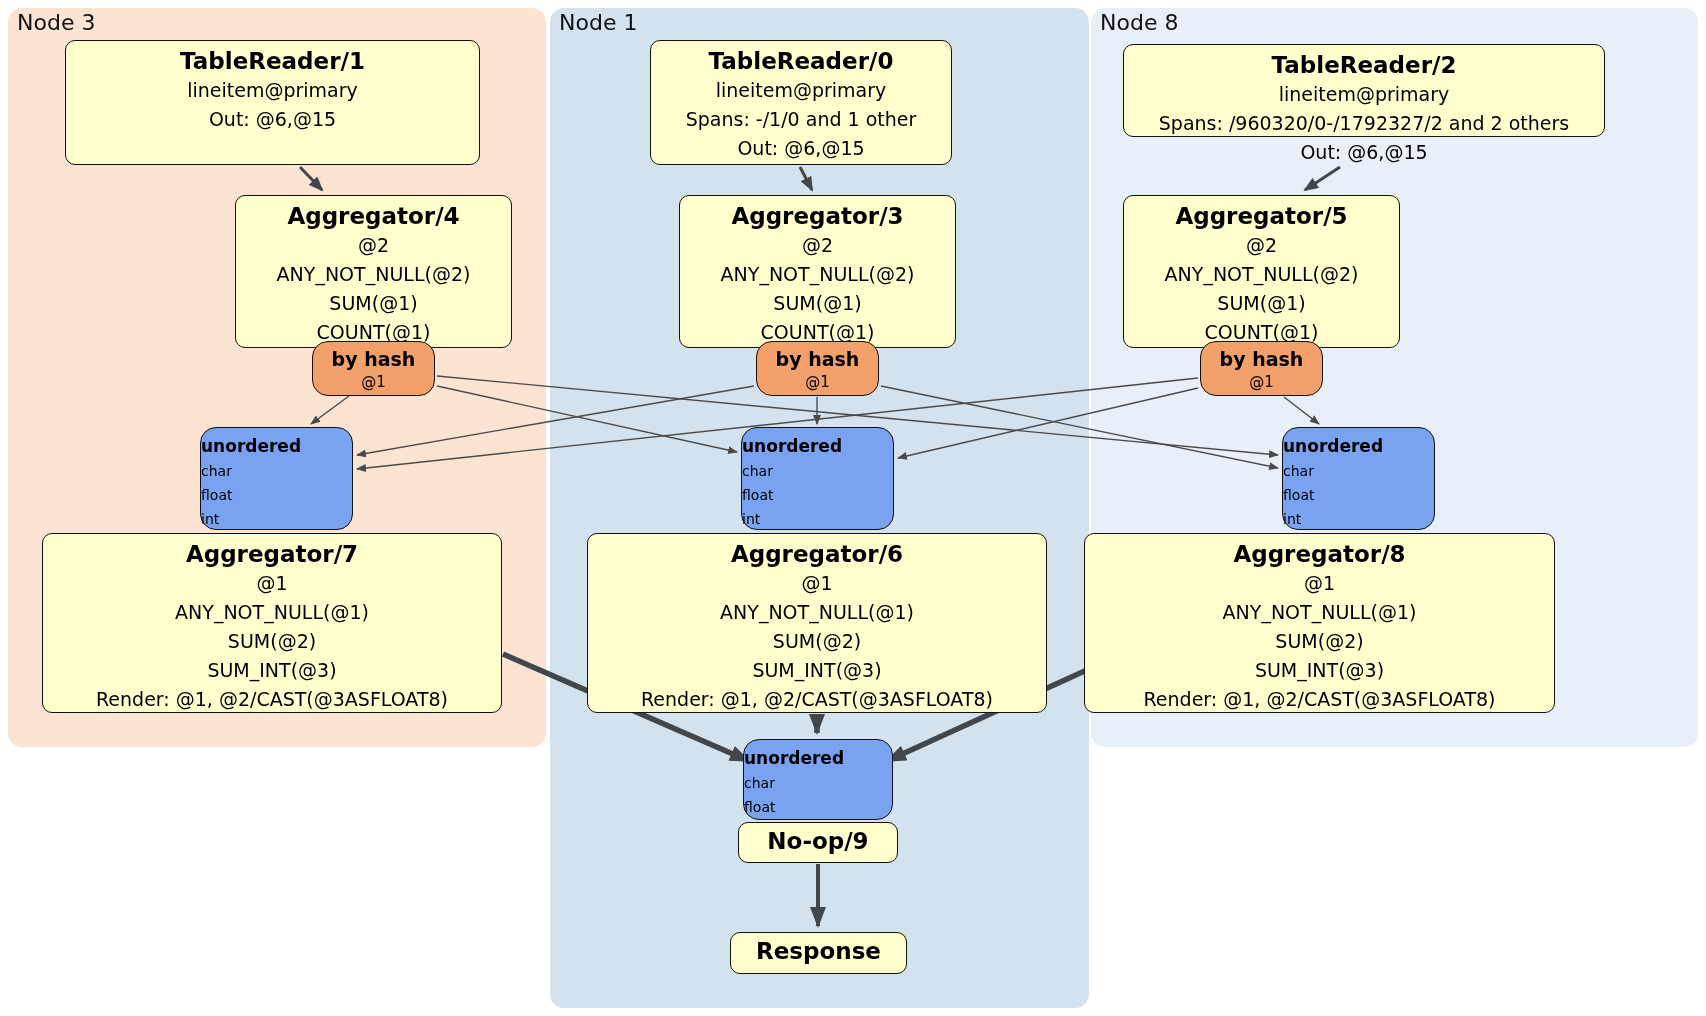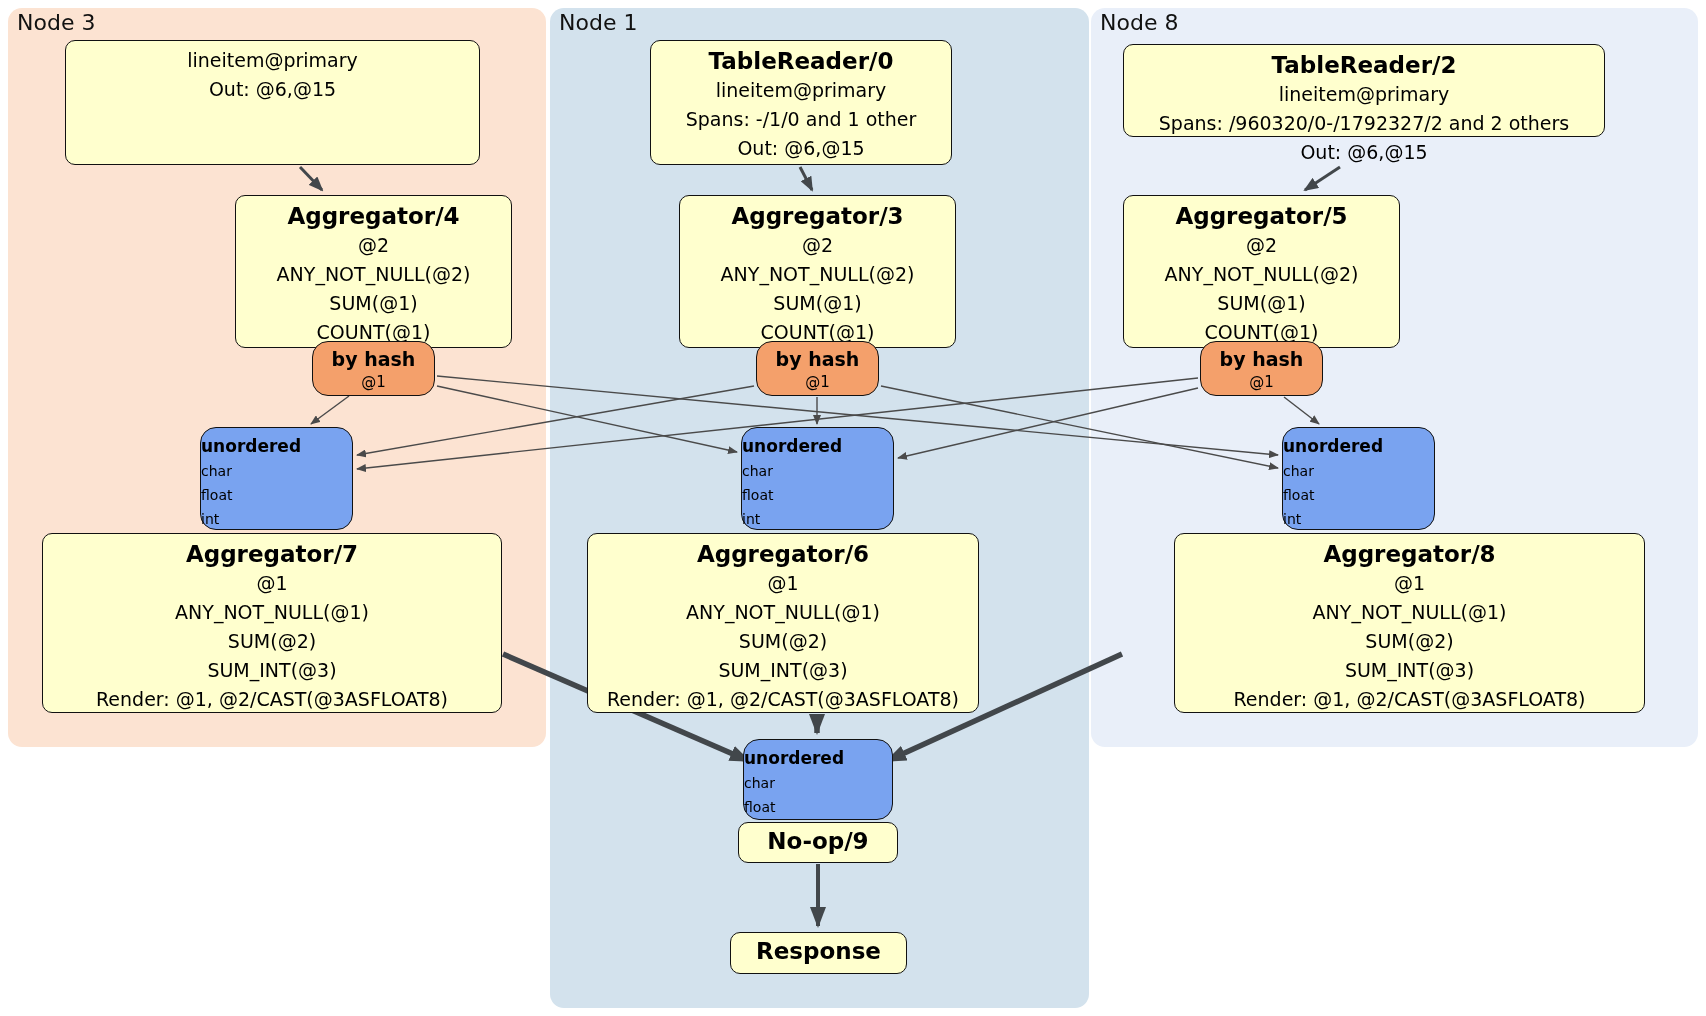--- a/index.html
+++ b/index.html
@@ -71,20 +71,21 @@
     <line x1="1284" y1="397" x2="1319" y2="424" stroke="#4a4a4a" stroke-width="1.4" marker-end="url(#arr-s)"></line>
 
     <line x1="503" y1="654" x2="749" y2="761" stroke="#42474b" stroke-width="5.5" marker-end="url(#arr-l)"></line>
     <line x1="817" y1="714" x2="817" y2="733" stroke="#42474b" stroke-width="5.5" marker-end="url(#arr-l)"></line>
     <line x1="1122" y1="654" x2="887" y2="761" stroke="#42474b" stroke-width="5.5" marker-end="url(#arr-l)"></line>
 
     <line x1="818" y1="864" x2="818" y2="926" stroke="#42474b" stroke-width="4" marker-end="url(#arr-l)"></line>
   </svg>
 
   <div class="proc" style="left:65px;top:40px;width:415px;height:125px;">
+    <div class="title">TableReader/1</div>
     <div class="line">lineitem@primary</div>
     <div class="line">Out: @6,@15</div>
   </div>
   <div class="proc" style="left:650px;top:40px;width:302px;height:125px;">
     <div class="title">TableReader/0</div>
     <div class="line">lineitem@primary</div>
     <div class="line">Spans: -/1/0 and 1 other</div>
     <div class="line">Out: @6,@15</div>
   </div>
   <div class="proc" style="left:1123px;top:44px;width:482px;height:93px;">
@@ -149,29 +150,29 @@
   </div>
 
   <div class="proc" style="left:42px;top:533px;width:460px;height:180px;">
     <div class="title">Aggregator/7</div>
     <div class="line">@1</div>
     <div class="line">ANY_NOT_NULL(@1)</div>
     <div class="line">SUM(@2)</div>
     <div class="line">SUM_INT(@3)</div>
     <div class="line">Render: @1, @2/CAST(@3ASFLOAT8)</div>
   </div>
-  <div class="proc" style="left:587px;top:533px;width:392px;height:180px;">
+  <div class="proc" style="left:587px;top:533px;width:460px;height:180px;">
     <div class="title">Aggregator/6</div>
     <div class="line">@1</div>
     <div class="line">ANY_NOT_NULL(@1)</div>
     <div class="line">SUM(@2)</div>
     <div class="line">SUM_INT(@3)</div>
     <div class="line">Render: @1, @2/CAST(@3ASFLOAT8)</div>
   </div>
-  <div class="proc" style="left:1174px;top:533px;width:471px;height:180px;">
+  <div class="proc" style="left:1084px;top:533px;width:471px;height:180px;">
     <div class="title">Aggregator/8</div>
     <div class="line">@1</div>
     <div class="line">ANY_NOT_NULL(@1)</div>
     <div class="line">SUM(@2)</div>
     <div class="line">SUM_INT(@3)</div>
     <div class="line">Render: @1, @2/CAST(@3ASFLOAT8)</div>
   </div>
 
   <div class="sync" style="left:743px;top:739px;width:150px;height:81px;">
     <div class="title">unordered</div>

